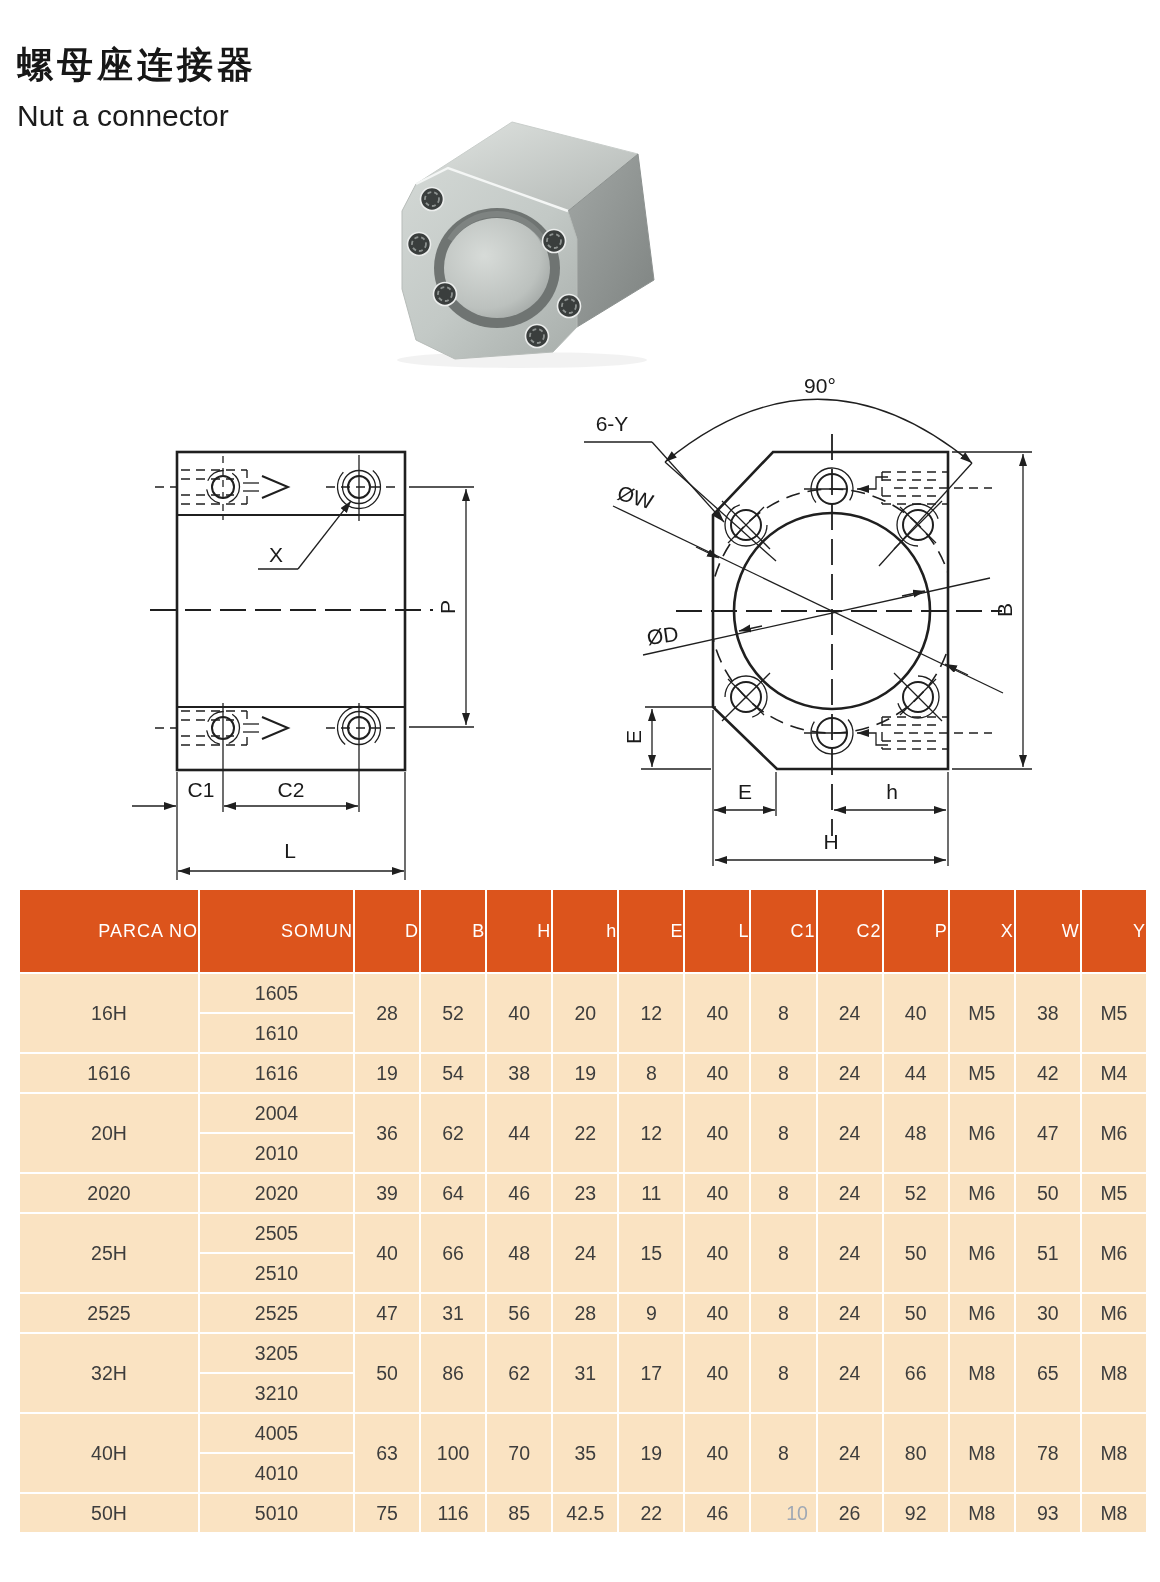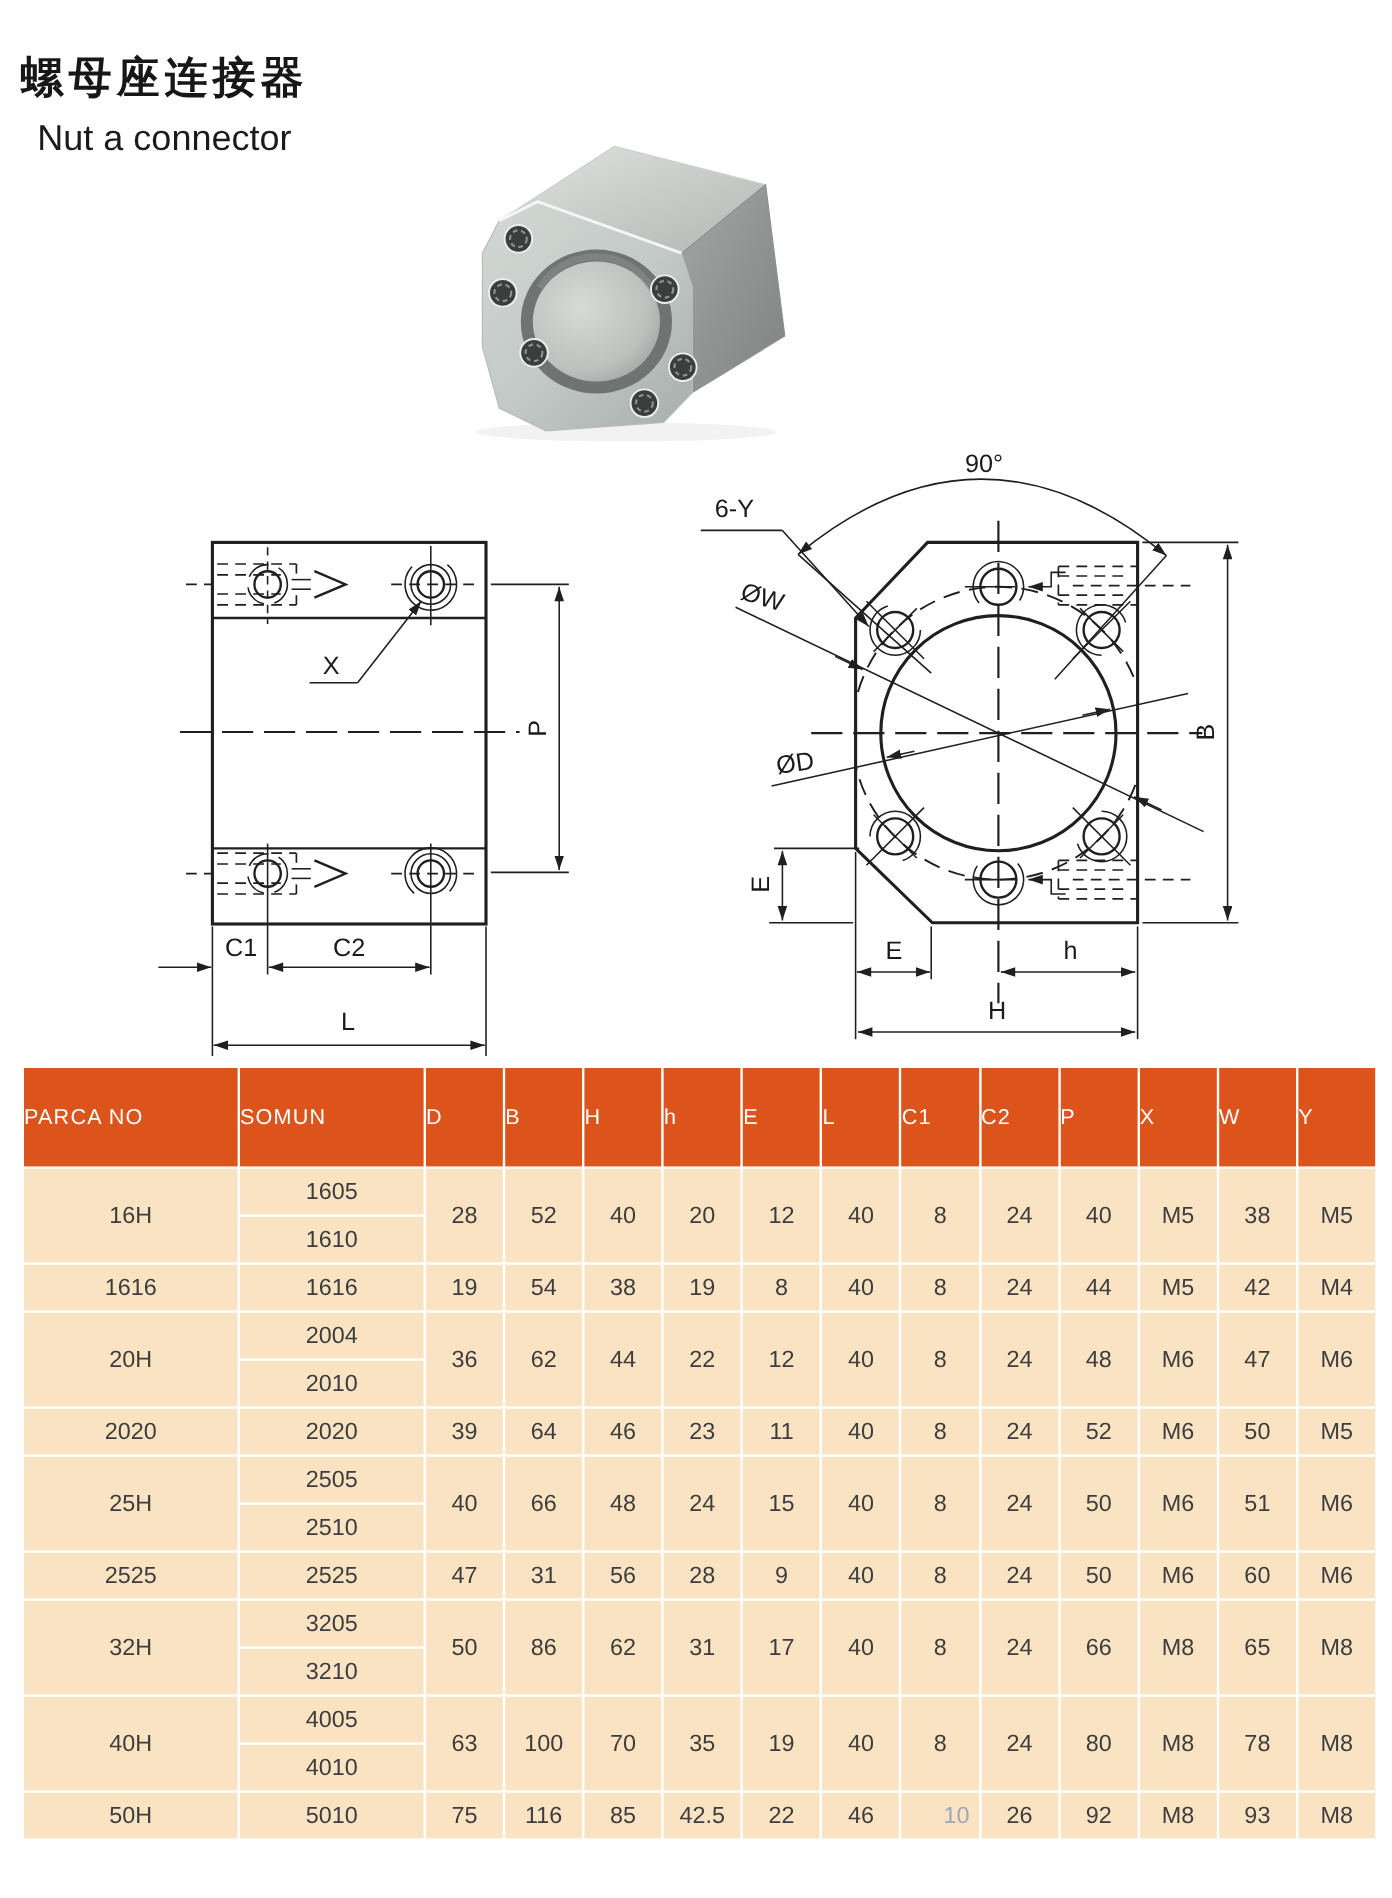--- a/index.html
+++ b/index.html
@@ -1,39 +1,39 @@
 <!DOCTYPE html>
 <html style="--header-bg: #DC541C; --row-bg: #FAE3C2; --muted-text: #9FA8B4;"><head>
 <meta charset="utf-8">
 <style>
   html,body{margin:0;padding:0;background:#ffffff;}
   body{width:1160px;height:1582px;position:relative;overflow:hidden;
        font-family:"Liberation Sans","DejaVu Sans",sans-serif;}
 
-  .title-block{position:absolute;left:17px;top:44px;text-align:center;}
+  .title-block{position:absolute;left:17px;top:44px;}
   .title-zh{font-size:36px;font-weight:700;color:#171717;letter-spacing:4px;line-height:42px;}
   .title-en{font-size:30px;font-weight:400;color:#1b1b1b;line-height:34px;margin-top:13px;}
 
   #photo-svg{position:absolute;left:372px;top:108px;}
   #drawing-svg{position:absolute;left:0;top:370px;}
 
   
   .ol{fill:none;stroke:#1f1f1f;stroke-width:2.6;}
   .ml{fill:none;stroke:#1f1f1f;stroke-width:2;}
   .tl{fill:none;stroke:#1f1f1f;stroke-width:1.3;}
   .cl{fill:none;stroke:#1f1f1f;stroke-width:1.8;stroke-dasharray:26 9;}
   .hd{fill:none;stroke:#1f1f1f;stroke-width:1.4;stroke-dasharray:9 6;}
   .bc{fill:none;stroke:#1f1f1f;stroke-width:1.6;stroke-dasharray:14 8;}
   .dt{font-size:21px;fill:#1a1a1a;font-family:"Liberation Sans","DejaVu Sans",sans-serif;}
 
   
   .table-wrap{position:absolute;left:18px;top:888px;width:1130px;}
   table{border-collapse:separate;border-spacing:2px;table-layout:fixed;width:1130px;}
   th{background:var(--header-bg,#DC541C);color:#ffffff;font-weight:400;font-size:18px;
-     height:82px;text-align:left;letter-spacing:1px;padding:0;}
+     height:82px;text-align:right;letter-spacing:1px;padding:0;}
   td{background:var(--row-bg,#FAE3C2);color:#3d3d3d;font-size:19.5px;text-align:center;
      height:38px;padding:0;vertical-align:middle;}
   td.muted{color:var(--muted-text,#9FA8B4);padding-left:27px;}
 </style>
 </head>
 <body>
 
 <div class="title-block">
   <div class="title-zh">螺母座连接器</div>
   <div class="title-en">Nut a connector</div>
@@ -429,21 +429,21 @@
           <td rowspan="1">47</td>
           <td rowspan="1">31</td>
           <td rowspan="1">56</td>
           <td rowspan="1">28</td>
           <td rowspan="1">9</td>
           <td rowspan="1">40</td>
           <td rowspan="1">8</td>
           <td rowspan="1">24</td>
           <td rowspan="1">50</td>
           <td rowspan="1">M6</td>
-          <td rowspan="1">60</td>
+          <td rowspan="1">30</td>
           <td rowspan="1">M6</td>
         </tr>
         <tr>
           <td rowspan="2">32H</td>
           <td>3205</td>
           <td rowspan="2">50</td>
           <td rowspan="2">86</td>
           <td rowspan="2">62</td>
           <td rowspan="2">31</td>
           <td rowspan="2">17</td>

